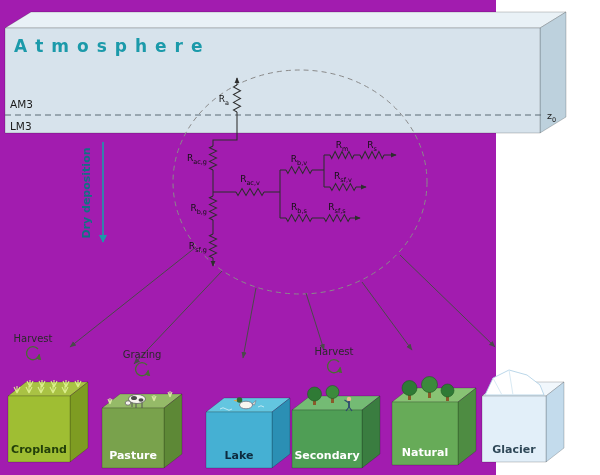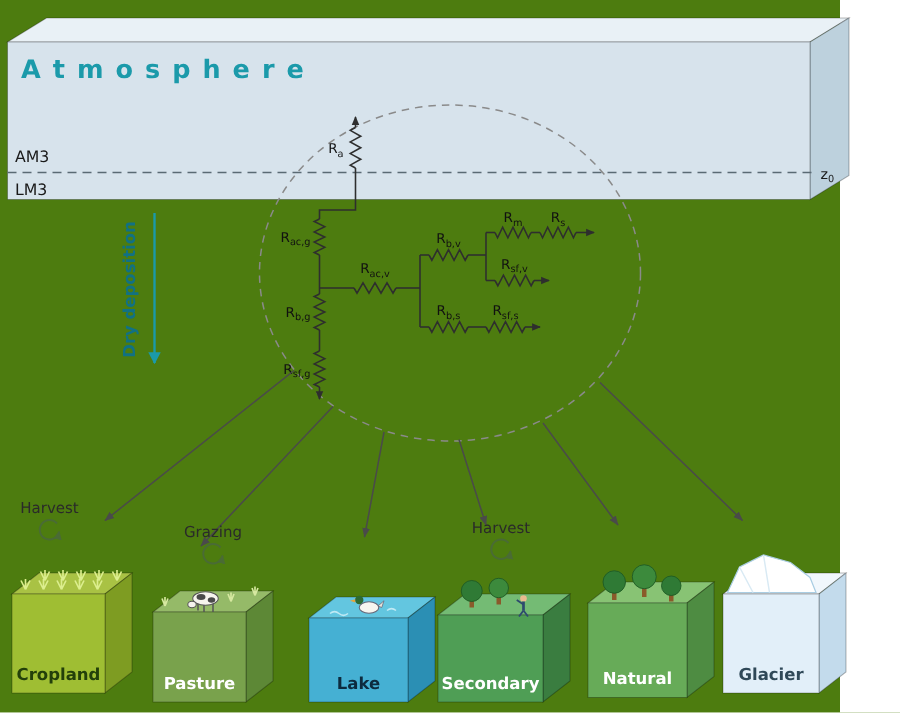--- a/index.html
+++ b/index.html
@@ -1,16 +1,16 @@
 <!DOCTYPE html>
 <html><head>
 <meta charset="utf-8">
 <style>
   html,body{margin:0;padding:0;background:#ffffff;}
-  .stage{width:560px;height:475px;position:relative;background:#4d7c0f;font-family:"DejaVu Sans",sans-serif;}
+  .stage{width:496px;height:475px;position:relative;background:#a21caf;font-family:"DejaVu Sans",sans-serif;}
   svg{display:block;}
   .atm-title{font-size:17px;font-weight:bold;letter-spacing:8px;}
   .layer-label{font-size:10.5px;fill:#1a1a1a;}
   .z-label{font-size:9.5px;fill:#1a1a1a;}
   .rl{font-size:9px;fill:#111;}
   .sub{font-size:6.5px;}
   .wire,.res{fill:none;stroke:#2e2e2e;stroke-width:1.05;}
   .boundary{fill:none;stroke:#8a8a8a;stroke-width:1;stroke-dasharray:5 4;}
   .zline{stroke:#5a6a74;stroke-width:1;stroke-dasharray:6 4;fill:none;}
   .dep-label{font-size:11px;font-weight:bold;}

